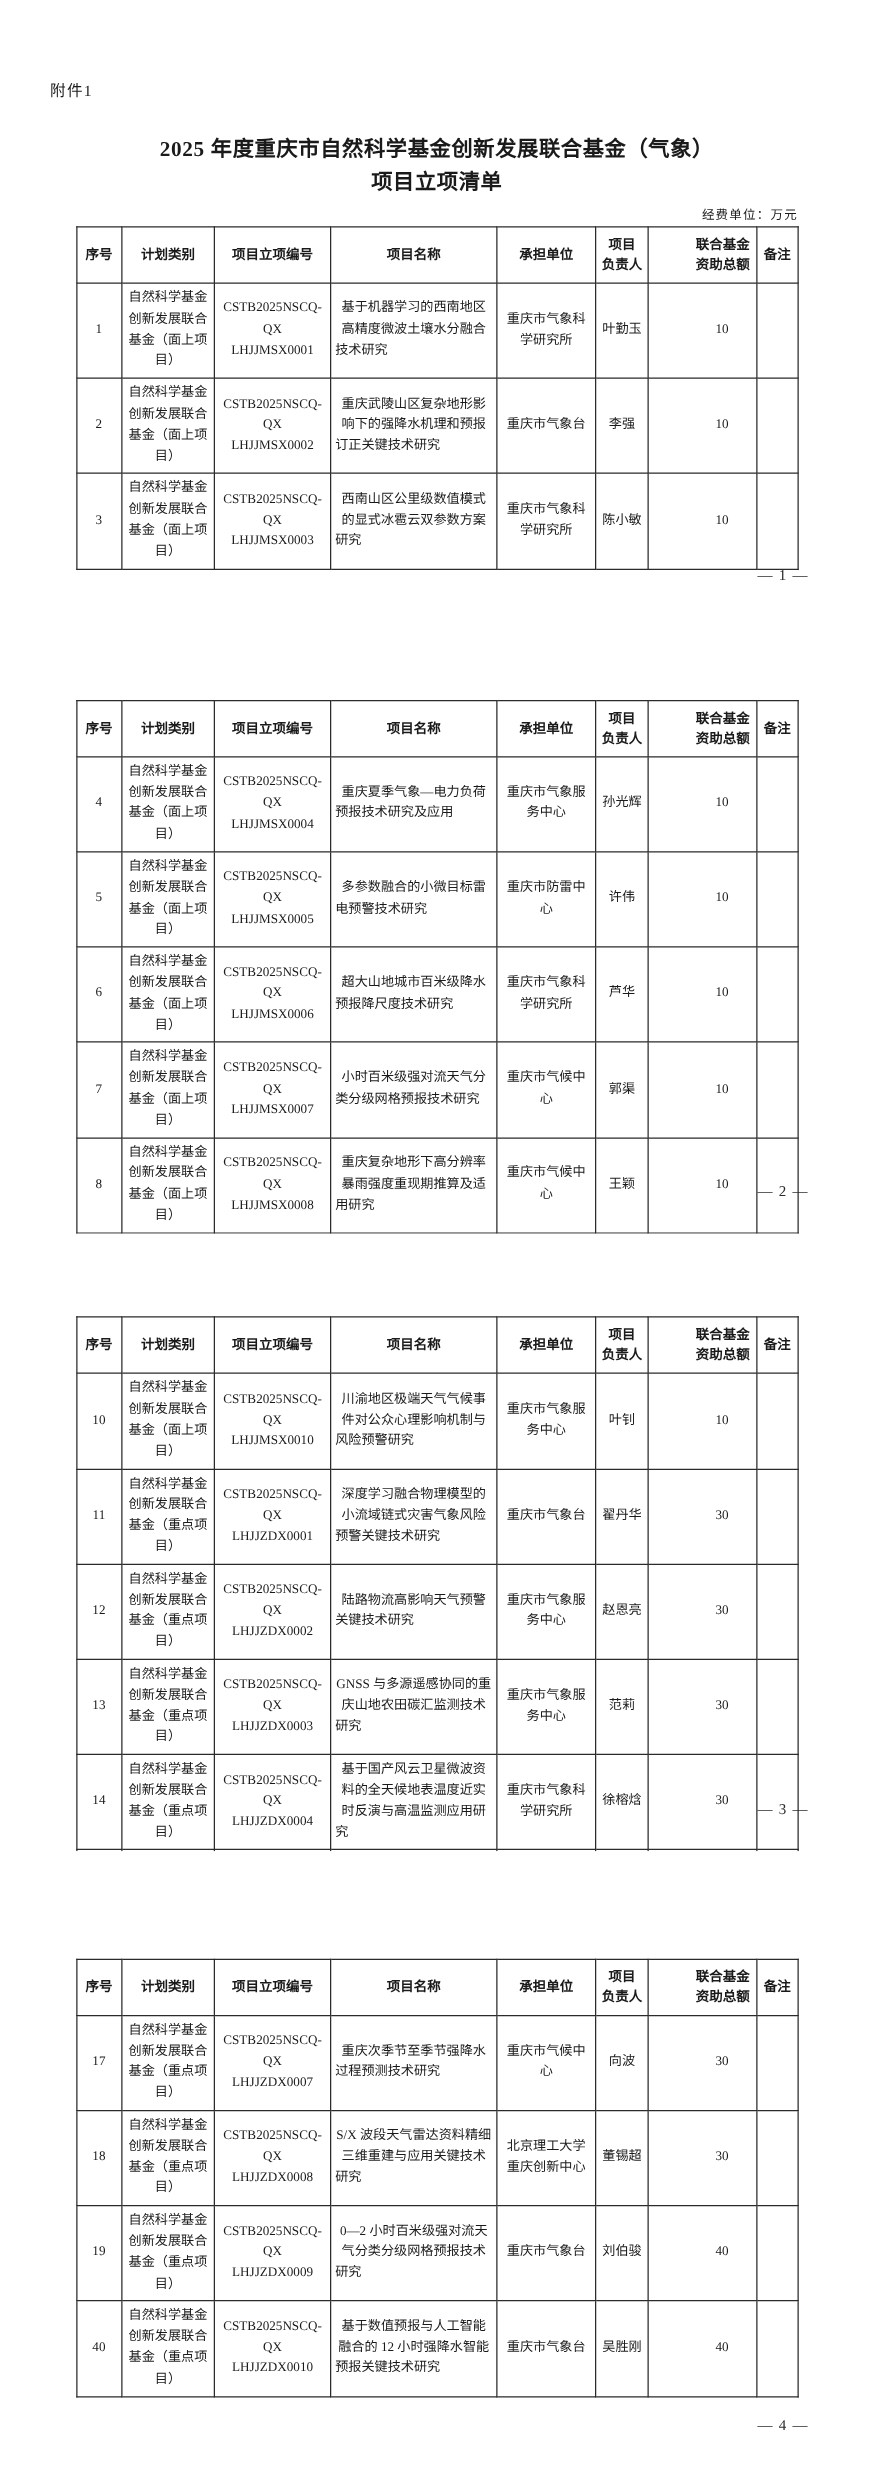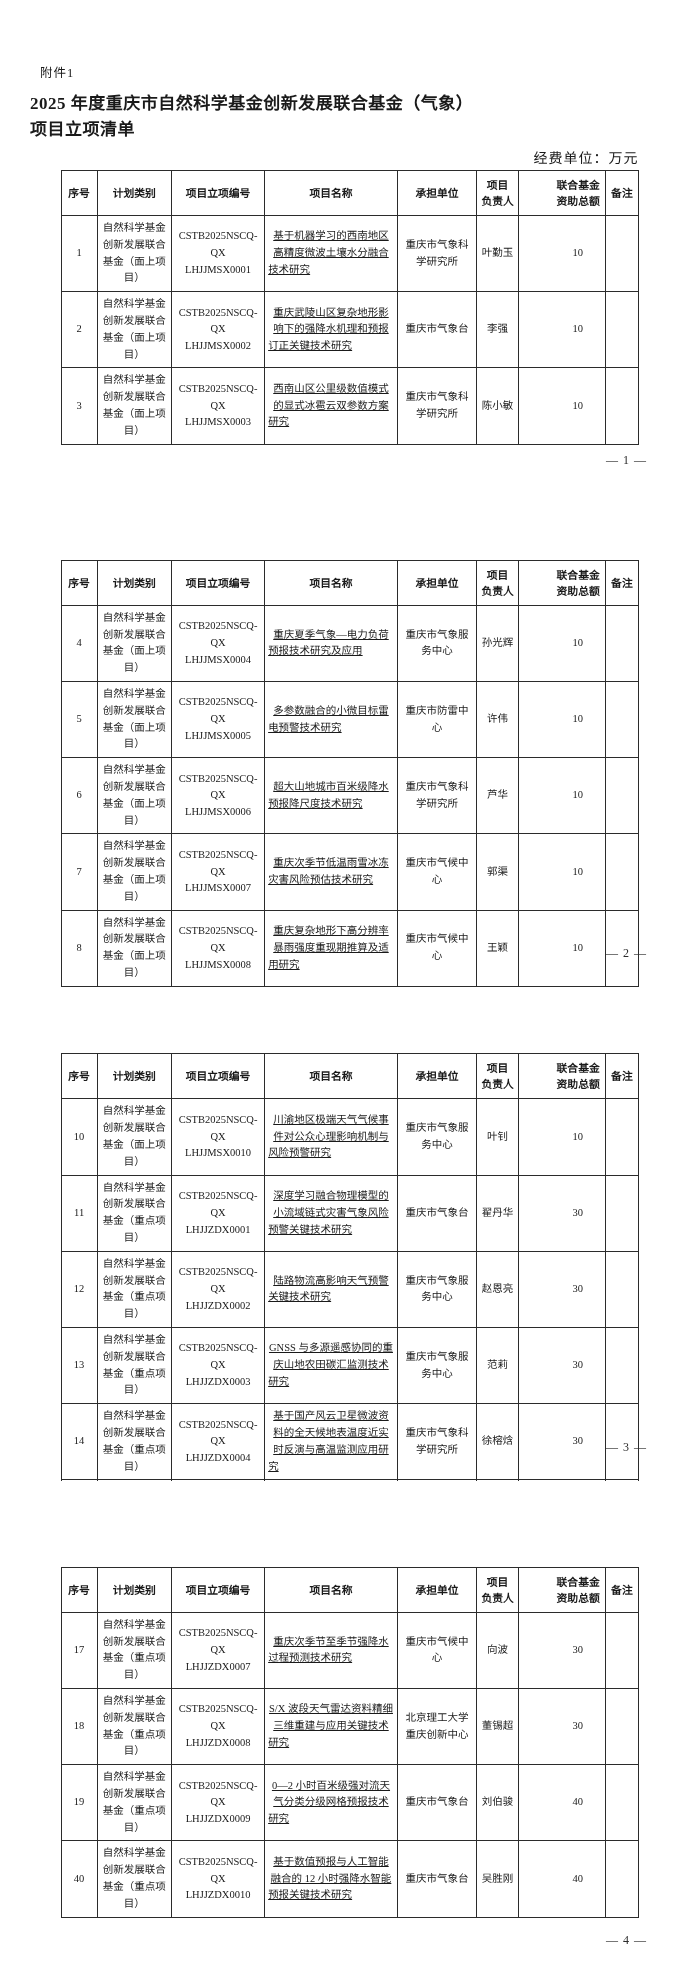--- a/index.html
+++ b/index.html
@@ -16,31 +16,32 @@
     height:493.5px;
     background:#ffffff;
     overflow:hidden;
   }
   .attachment {
     margin:62px 0 0 40px;
     font-size:12.5px;
     letter-spacing:1px;
   }
   .title {
-    margin:10px 30px 0 30px;
+    margin:26px 30px 0 30px;
+    text-align:center;
     font-size:17px;
     font-weight:bold;
     line-height:1.55;
     letter-spacing:0.5px;
   }
   .unit-note {
     width:578px;
     margin:3px auto 0 auto;
     text-align:right;
-    font-size:14px;
+    font-size:10px;
     letter-spacing:1px;
   }
   table.grid {
     width:578px;
     margin:3px auto 0 auto;
     border-collapse:collapse;
     table-layout:fixed;
     font-size:10.5px;
   }
   .page-2 table.grid, .page-3 table.grid { margin-top:66px; }
@@ -73,21 +74,20 @@
     white-space:pre-line;
     font-family:"Liberation Serif","DejaVu Serif",serif;
     letter-spacing:0;
     margin-left:15px;
   }
   td.col-name {
     text-align:justify;
     text-align-last:left;
     padding-left:6px;
     padding-right:6px;
-    text-decoration:underline;
   }
   .page-num {
     position:absolute;
     right:52px;
     bottom:26px;
     font-size:12px;
     color:#2b2b2b;
     letter-spacing:1px;
   }
 </style>
@@ -202,21 +202,21 @@
             <td class="col-org">重庆市气象科学研究所</td>
             <td class="col-leader">芦华</td>
             <td class="col-amount">10</td>
             <td class="col-remark"></td>
           </tr>
           <tr>
             <td class="col-seq">7</td>
             <td class="col-category">自然科学基金创新发展联合基金（面上项目）</td>
             <td class="col-code">CSTB2025NSCQ-QX
 LHJJMSX0007</td>
-            <td class="col-name">重庆次季节低温雨雪冰冻灾害风险预估技术研究</td>
+            <td class="col-name">小时百米级强对流天气分类分级网格预报技术研究</td>
             <td class="col-org">重庆市气候中心</td>
             <td class="col-leader">郭渠</td>
             <td class="col-amount">10</td>
             <td class="col-remark"></td>
           </tr>
           <tr>
             <td class="col-seq">8</td>
             <td class="col-category">自然科学基金创新发展联合基金（面上项目）</td>
             <td class="col-code">CSTB2025NSCQ-QX
 LHJJMSX0008</td>

